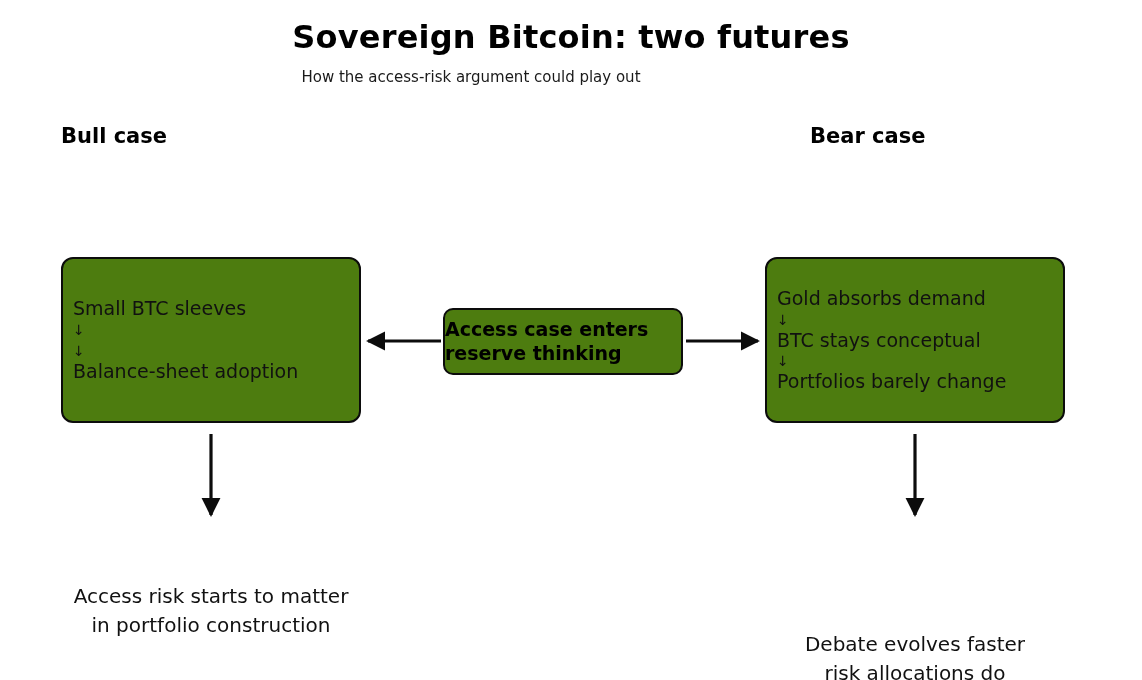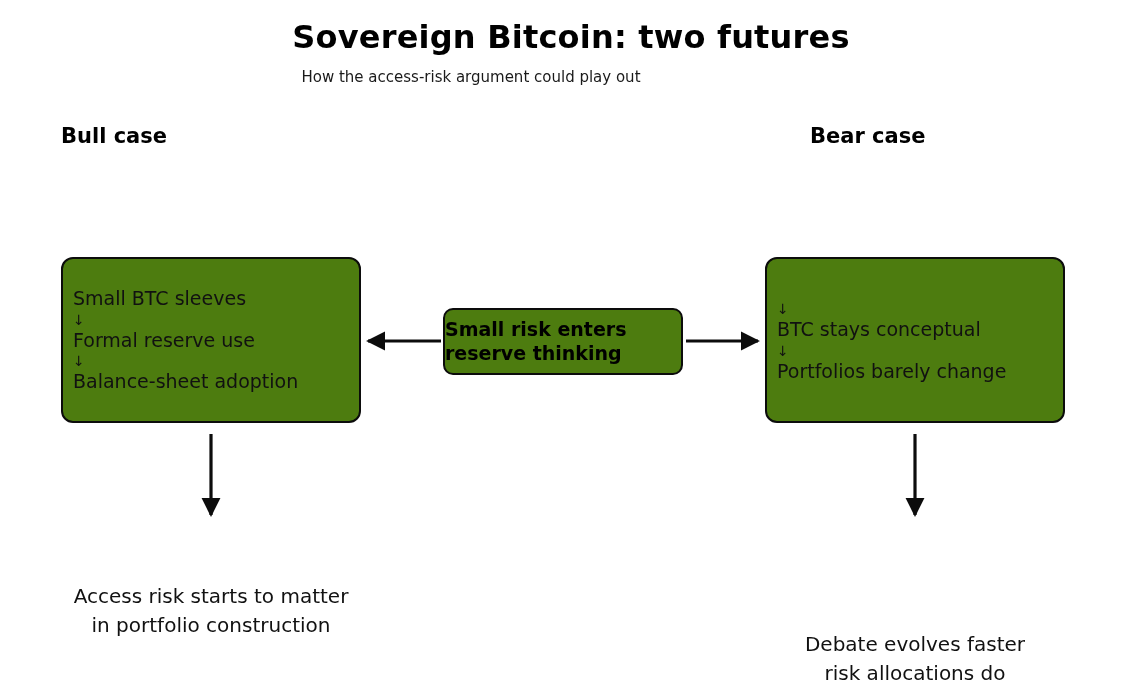--- a/index.html
+++ b/index.html
@@ -160,31 +160,31 @@
     </g>
 
     <g>
       <line x1="915" y1="434" x2="915" y2="515" stroke="#0c0c0c" stroke-width="3.2" marker-end="url(#arrowhead)"></line>
     </g>
   </svg>
 
   <div class="node side bull">
     <div class="node-line">Small BTC sleeves</div>
     <div class="node-arrow">↓</div>
-    <div class="node-line">Formal reserve use</div>
     <div class="node-arrow">↓</div>
     <div class="node-line">Balance-sheet adoption</div>
   </div>
 
   <div class="node center">
-    <div class="center-line">Small risk enters</div>
+    <div class="center-line">Access case enters</div>
     <div class="center-line">reserve thinking</div>
   </div>
 
   <div class="node side bear">
+    <div class="node-line">Gold absorbs demand</div>
     <div class="node-arrow">↓</div>
     <div class="node-line">BTC stays conceptual</div>
     <div class="node-arrow">↓</div>
     <div class="node-line">Portfolios barely change</div>
   </div>
 
   <div class="caption bull">
     <div>Access risk starts to matter</div>
     <div>in portfolio construction</div>
   </div>

